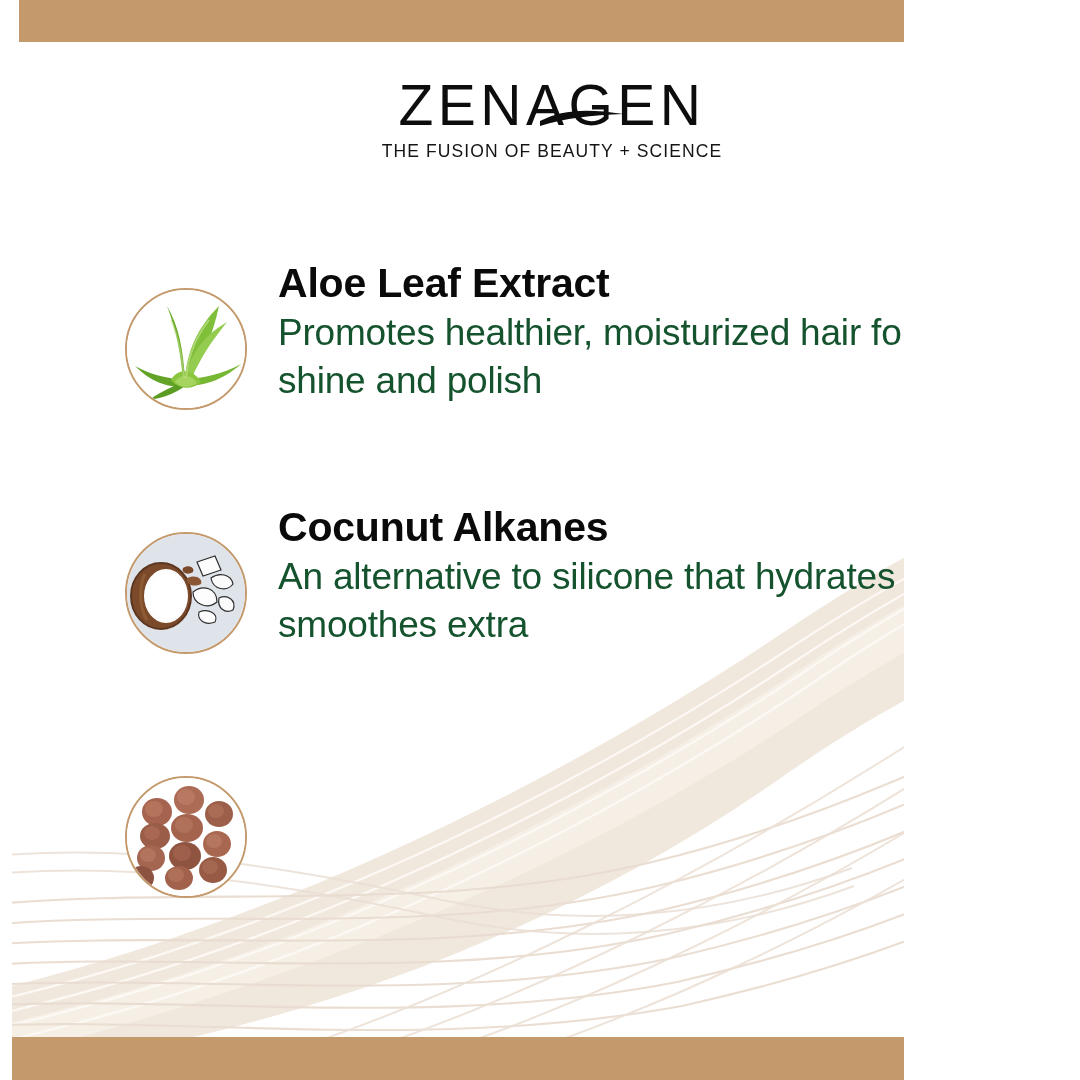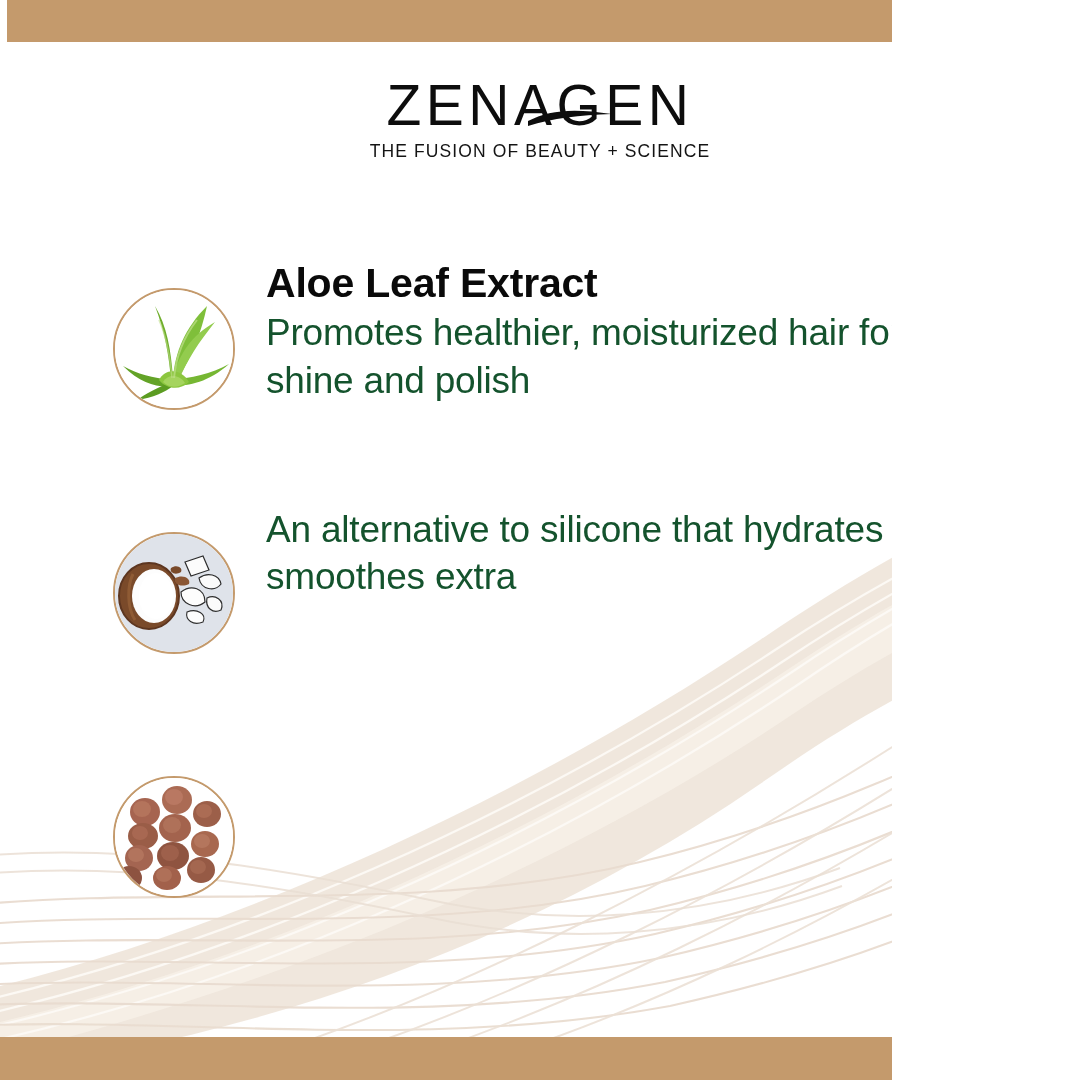--- a/index.html
+++ b/index.html
@@ -11,20 +11,21 @@
   body {
     font-family: "Liberation Sans", sans-serif;
   }
 
   .page {
     position: relative;
     width: 892px;
     height: 1080px;
     background: #ffffff;
     overflow: hidden;
+    margin-left: 12px;
   }
 
   
   .band {
     position: absolute;
     left: 0;
     width: 1080px;
     background: #c49a6c;
     z-index: 6;
   }
@@ -262,20 +263,21 @@
             <path d="M84 44 C 92 38 104 40 106 50 C 100 58 86 56 84 44 Z" fill="#fafafa" stroke="#2d2d2d" stroke-width="1.2"></path>
             <path d="M66 58 C 76 50 90 54 90 68 C 80 76 66 70 66 58 Z" fill="#fdfdfd" stroke="#2f2f2f" stroke-width="1.2"></path>
             <path d="M92 64 C 100 60 110 66 106 76 C 98 80 90 74 92 64 Z" fill="#fbfbfb" stroke="#2f2f2f" stroke-width="1.2"></path>
             <path d="M60 44 C 68 40 76 44 74 50 C 66 54 58 50 60 44 Z" fill="#8a5634"></path>
             <path d="M56 34 C 62 30 68 34 66 38 C 60 42 54 38 56 34 Z" fill="#7a4a2a"></path>
             <path d="M72 78 C 82 74 92 80 88 88 C 78 92 70 86 72 78 Z" fill="#fdfdfd" stroke="#2f2f2f" stroke-width="1.1"></path>
           </svg>
         </div>
       </div>
       <div class="copy">
+        <h2 class="row-title">Cocunut Alkanes</h2>
         <p class="row-desc">An alternative to silicone that hydrates and smoothes extra</p>
       </div>
     </div>
 
     <div class="row">
       <div class="icon-wrap">
         <div class="icon-circle">
           <svg width="118" height="118" viewBox="0 0 118 118" aria-hidden="true">
             <rect x="0" y="0" width="118" height="118" fill="#ffffff"></rect>
             <g>

